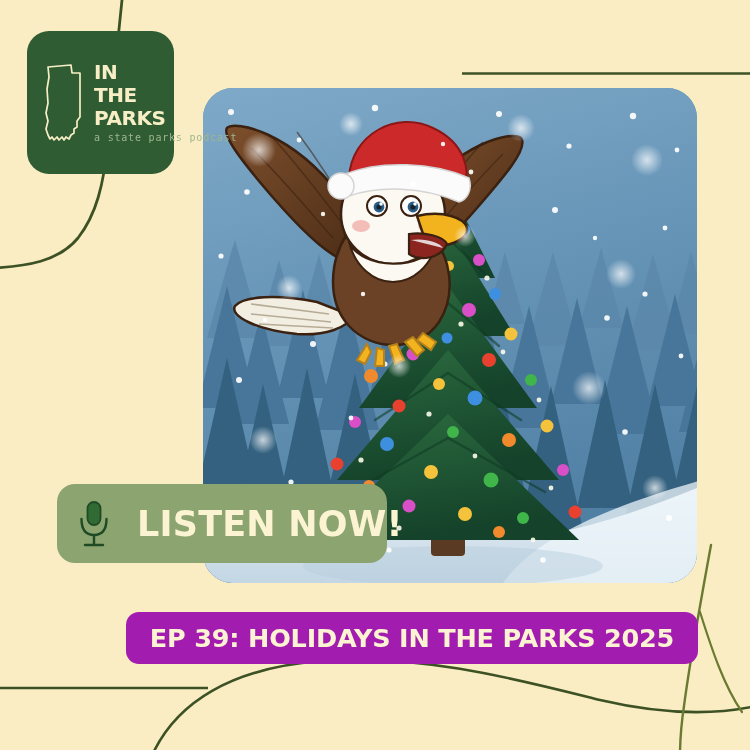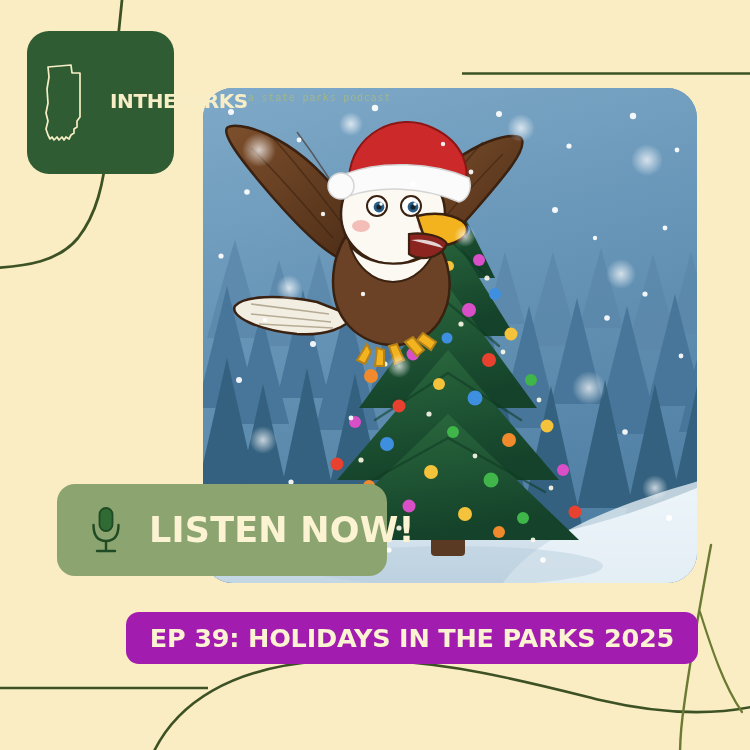--- a/index.html
+++ b/index.html
@@ -43,23 +43,23 @@
     align-items: center;
     padding-left: 14px;
   }
   .state-outline {
     width: 47px;
     height: 82px;
     flex: 0 0 auto;
     margin-top: 2px;
   }
   .logo-words {
-    margin-left: 22px;
+    margin-left: 6px;
     display: flex;
-    flex-direction: row;
+    flex-direction: column;
     align-items: flex-start;
     line-height: 1;
   }
   .logo-words .lw {
     color: #f7eec6;
     font-family: "DejaVu Sans", sans-serif;
     font-weight: 700;
     font-size: 20px;
     letter-spacing: -0.4px;
     margin-bottom: 3px;
@@ -85,26 +85,26 @@
     background: #5f8fb4;
   }
   .art-svg { display: block; width: 100%; height: 100%; }
 
   
   .listen-pill {
     position: absolute;
     left: 57px;
     top: 484px;
     width: 330px;
-    height: 92px;
+    height: 79px;
     background: #8ba470;
     border-radius: 18px;
     display: flex;
     align-items: center;
-    padding-left: 32px;
+    padding-left: 20px;
     box-sizing: border-box;
   }
   .mic-icon { width: 34px; height: 48px; flex: 0 0 auto; }
   .listen-label {
     margin-left: 26px;
     color: #fbf3d2;
     font-family: "DejaVu Sans", sans-serif;
     font-weight: 700;
     font-size: 35px;
     letter-spacing: 0.2px;

